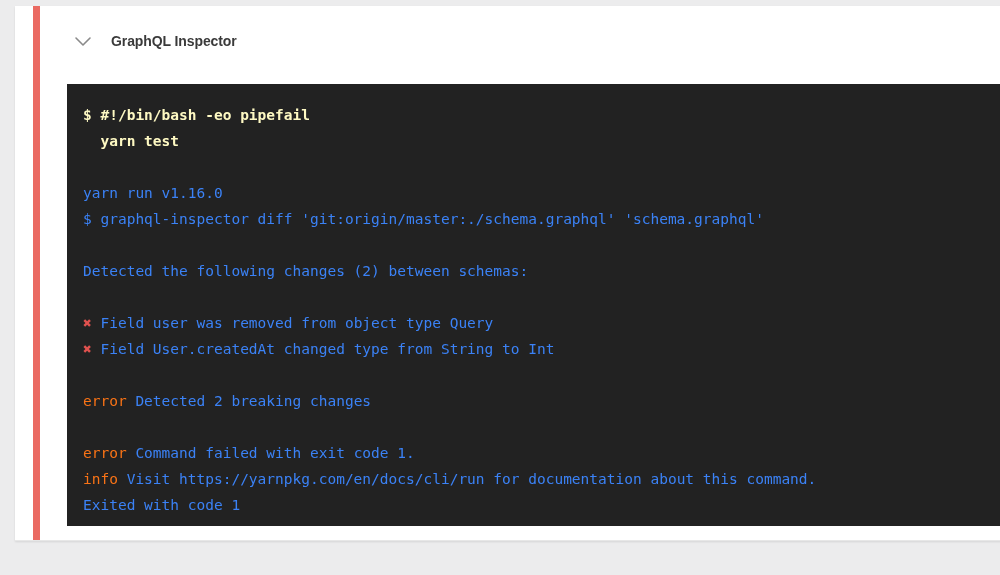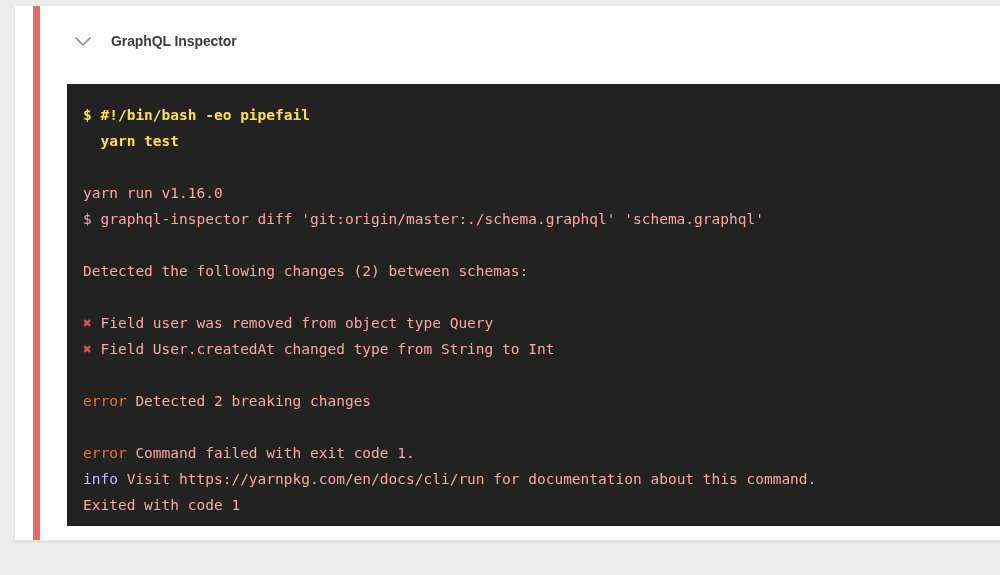--- a/index.html
+++ b/index.html
@@ -90,25 +90,25 @@
     padding: 18px 0 0 16px;
     font-family: "DejaVu Sans Mono", "Liberation Mono", monospace;
     font-size: 14.5px;
     line-height: 26px;
     color: #e4e4e4;
     white-space: pre;
   }
 
   .line { white-space: pre; min-height: 26px; }
   .line.blank { height: 26px; }
-  .bold { font-weight: bold; color: #fde047; }
+  .bold { font-weight: bold; color: #fef9c3; }
   .err  { color: #f97316; }
-  .info { color: #c4b5fd; }
+  .info { color: #f97316; }
   .xmark { color: #e0524f; font-weight: bold; }
-  .dim { color: #fca5a5; }
+  .dim { color: #3b82f6; }
 
   
   .card-footer-rule {
     position: absolute;
     left: 0;
     top: 534px;
     width: 1000px;
     height: 1px;
     background: #e7e7e7;
   }

